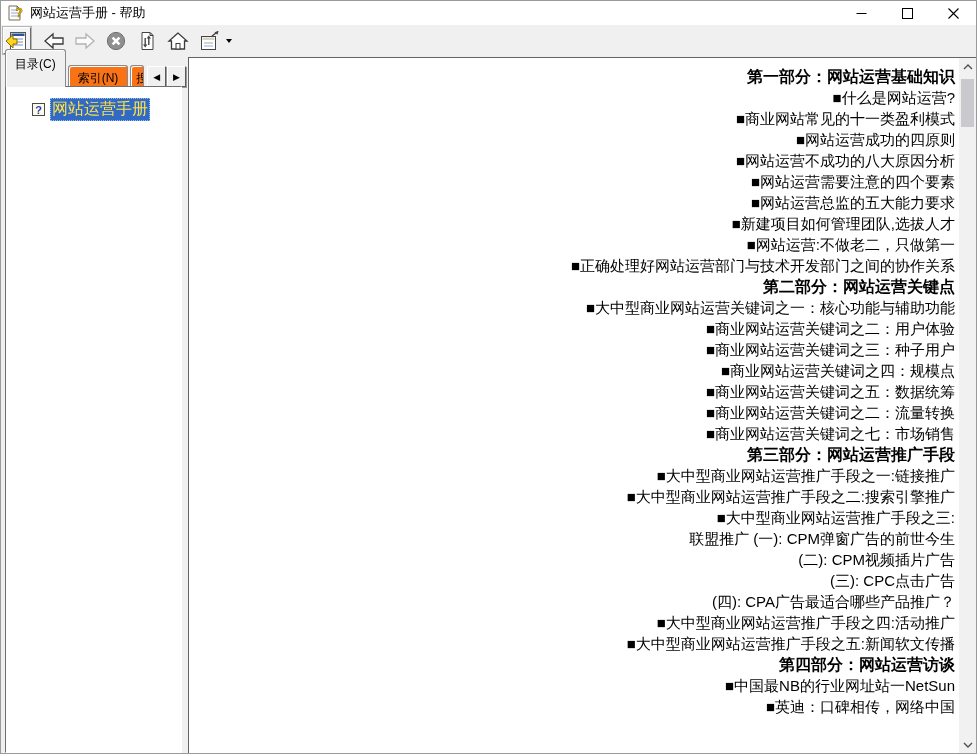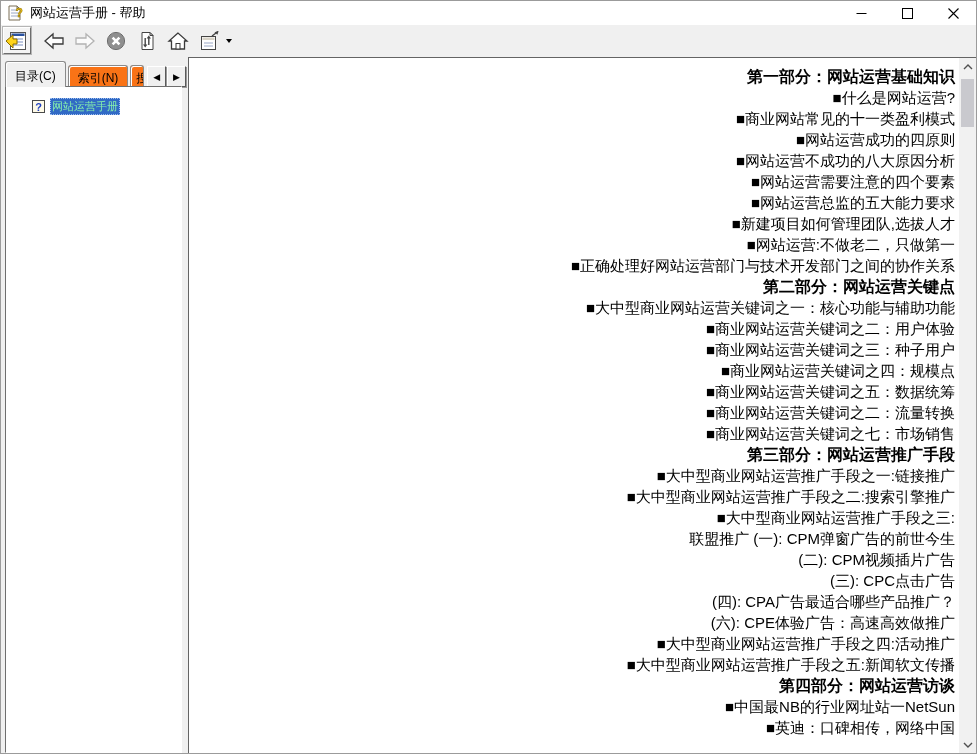--- a/index.html
+++ b/index.html
@@ -50,37 +50,37 @@
 
   
   .sidebar { position: absolute; left: 0; top: 0; width: 187px; bottom: 0; background: #f0f0f0; }
   .tabstrip { position: absolute; left: 4px; top: 3px; right: 2px; height: 27px; display: flex; align-items: flex-end; }
   .tab {
     background: #f97316; border: 1px solid #8a8a8a; border-bottom: none;
     border-radius: 3px 3px 0 0; font-size: 12px; color: #000;
     height: 22px; padding: 4px 9px 0 9px; margin-right: 2px; white-space: nowrap;
     box-shadow: inset 1px 1px 0 #ffffff;
   }
-  .tab.active { height: 26px; padding-top: 6px; position: relative; z-index: 3; background: #f0f0f0; }
+  .tab.active { height: 38px; padding-top: 6px; position: relative; z-index: 3; background: #f0f0f0; }
   .tab.clipped { width: 15px; overflow: hidden; padding-left: 5px; padding-right: 0; }
   .tab-scroll-btn {
     width: 22px; height: 21px; margin-left: 1px; margin-bottom: 0;
     background: #f0f0f0; border: 1px solid; border-color: #ffffff #5a5a5a #5a5a5a #ffffff;
     box-shadow: 1px 1px 0 #9a9a9a; font-size: 9px; color: #000;
     display: flex; align-items: center; justify-content: center;
   }
   .treepanel {
     position: absolute; left: 4px; right: 6px; top: 29px; bottom: 0;
     background: #ffffff; border: 1px solid; border-color: #6e6e6e #ffffff #ffffff #6e6e6e;
     z-index: 2; overflow: hidden;
   }
   .tree-item { display: flex; align-items: center; gap: 4px; padding: 11px 0 0 25px; }
   .tree-item-icon { width: 15px; height: 15px; flex: 0 0 auto; }
   .tree-item-label {
-    font-size: 11px; color: #86efac; background: #316ac5;
+    font-size: 16px; color: #fde047; background: #316ac5;
     padding: 1px 2px; outline: 1px dotted #9cbcf0; outline-offset: -1px; white-space: nowrap;
   }
 
   
   .content-pane {
     position: absolute; left: 187px; top: 0; right: 0; bottom: 0;
     background: #ffffff; border-left: 1px solid #646464; border-top: 1px solid #646464;
   }
   .content-body {
     position: absolute; left: 0; top: 0; right: 17px; bottom: 0;
@@ -237,21 +237,20 @@
           <div class="line">■商业网站运营关键词之二：流量转换</div>
           <div class="line">■商业网站运营关键词之七：市场销售</div>
           <div class="line heading">第三部分：网站运营推广手段</div>
           <div class="line">■大中型商业网站运营推广手段之一:链接推广</div>
           <div class="line">■大中型商业网站运营推广手段之二:搜索引擎推广</div>
           <div class="line">■大中型商业网站运营推广手段之三:</div>
           <div class="line">联盟推广 (一): CPM弹窗广告的前世今生</div>
           <div class="line">(二): CPM视频插片广告</div>
           <div class="line">(三): CPC点击广告</div>
           <div class="line">(四): CPA广告最适合哪些产品推广？</div>
-          <div class="line">(六): CPE体验广告：高速高效做推广</div>
           <div class="line">■大中型商业网站运营推广手段之四:活动推广</div>
           <div class="line">■大中型商业网站运营推广手段之五:新闻软文传播</div>
           <div class="line heading">第四部分：网站运营访谈</div>
           <div class="line">■中国最NB的行业网址站一NetSun</div>
           <div class="line">■英迪：口碑相传，网络中国</div>
         </div>
       <div class="scrollbar">
         <div class="sb-arrow up">
           <svg width="10" height="6" viewBox="0 0 10 6">
               <polyline points="1,5 5,1 9,5" fill="none" stroke="#505050" stroke-width="1.4"></polyline>

